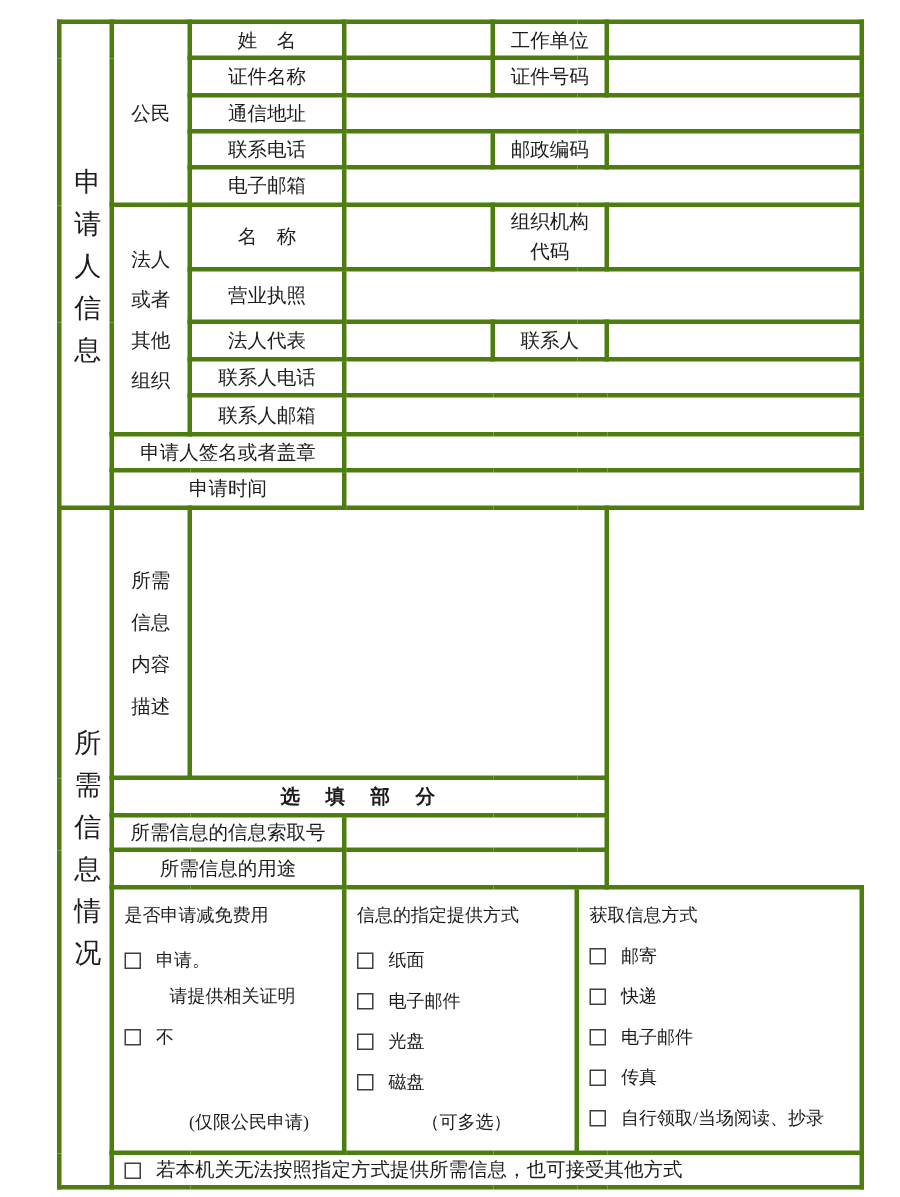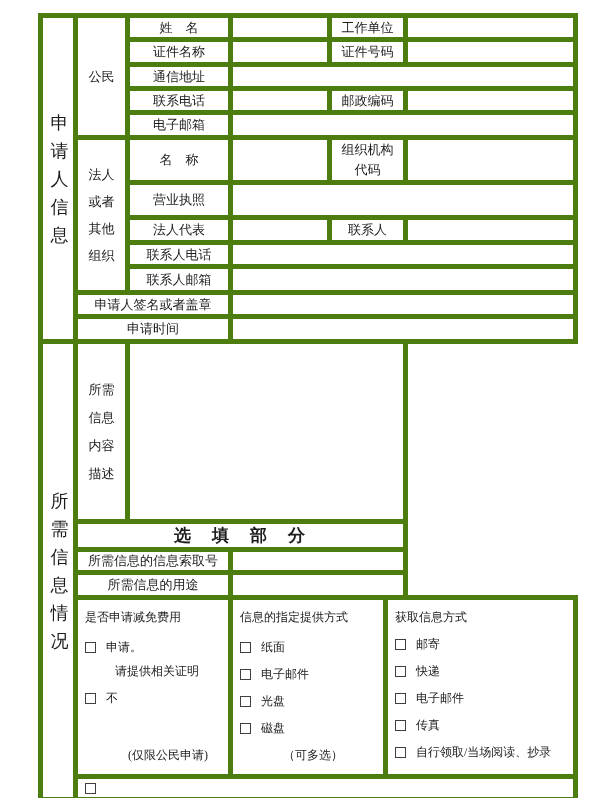--- a/index.html
+++ b/index.html
@@ -11,21 +11,21 @@
     color: #1c1c1c;
     position: relative;
   }
   table.form {
     position: absolute; left: 38px; top: 13px;
     width: 535px;
     border-collapse: collapse;
     table-layout: fixed;
   }
   .form td {
-    border: 5px solid #4d7c0f;
+    border: 3px solid #4d7c0f;
     padding: 0;
     font-size: 13px;
     vertical-align: middle;
     overflow: hidden;
   }
   td.lbl { text-align: center; }
   td.val { background: #ffffff; }
   
   .vtext {
     width: 15px; margin: 0 auto;
@@ -37,21 +37,21 @@
     width: 28px; margin: 0 auto;
     line-height: 27px; text-align: center; word-break: break-all;
   }
   
   .wrap4 {
     width: 56px; margin: 0 auto;
     line-height: 20px; text-align: center; word-break: break-all;
   }
   tr.title-row td {
     text-align: center; font-weight: bold;
-    font-size: 17px; letter-spacing: 2px;
+    font-size: 13px; letter-spacing: 2px;
   }
   .chkcol {
     display: flex; flex-direction: column;
     height: 174px;
     padding: 9px 4px 10px 7px;
     font-size: 12px;
   }
   .chkcol .t { margin-bottom: 13px; }
   .opt { display: flex; align-items: center; margin-bottom: 10px; }
   .optnote { margin: -3px 0 10px 30px; }
@@ -234,17 +234,18 @@
           <span>自行领取/当场阅读、抄录</span>
         </div>
 
       </div>
     </td>
   </tr>
   <tr style="height:23px">
     <td colspan="6">
       <div class="note-inner">
         <span class="chk"></span>
+        <span>若本机关无法按照指定方式提供所需信息，也可接受其他方式</span>
       </div>
     </td>
   </tr>
 </tbody>
   </table>
 
 </body></html>

